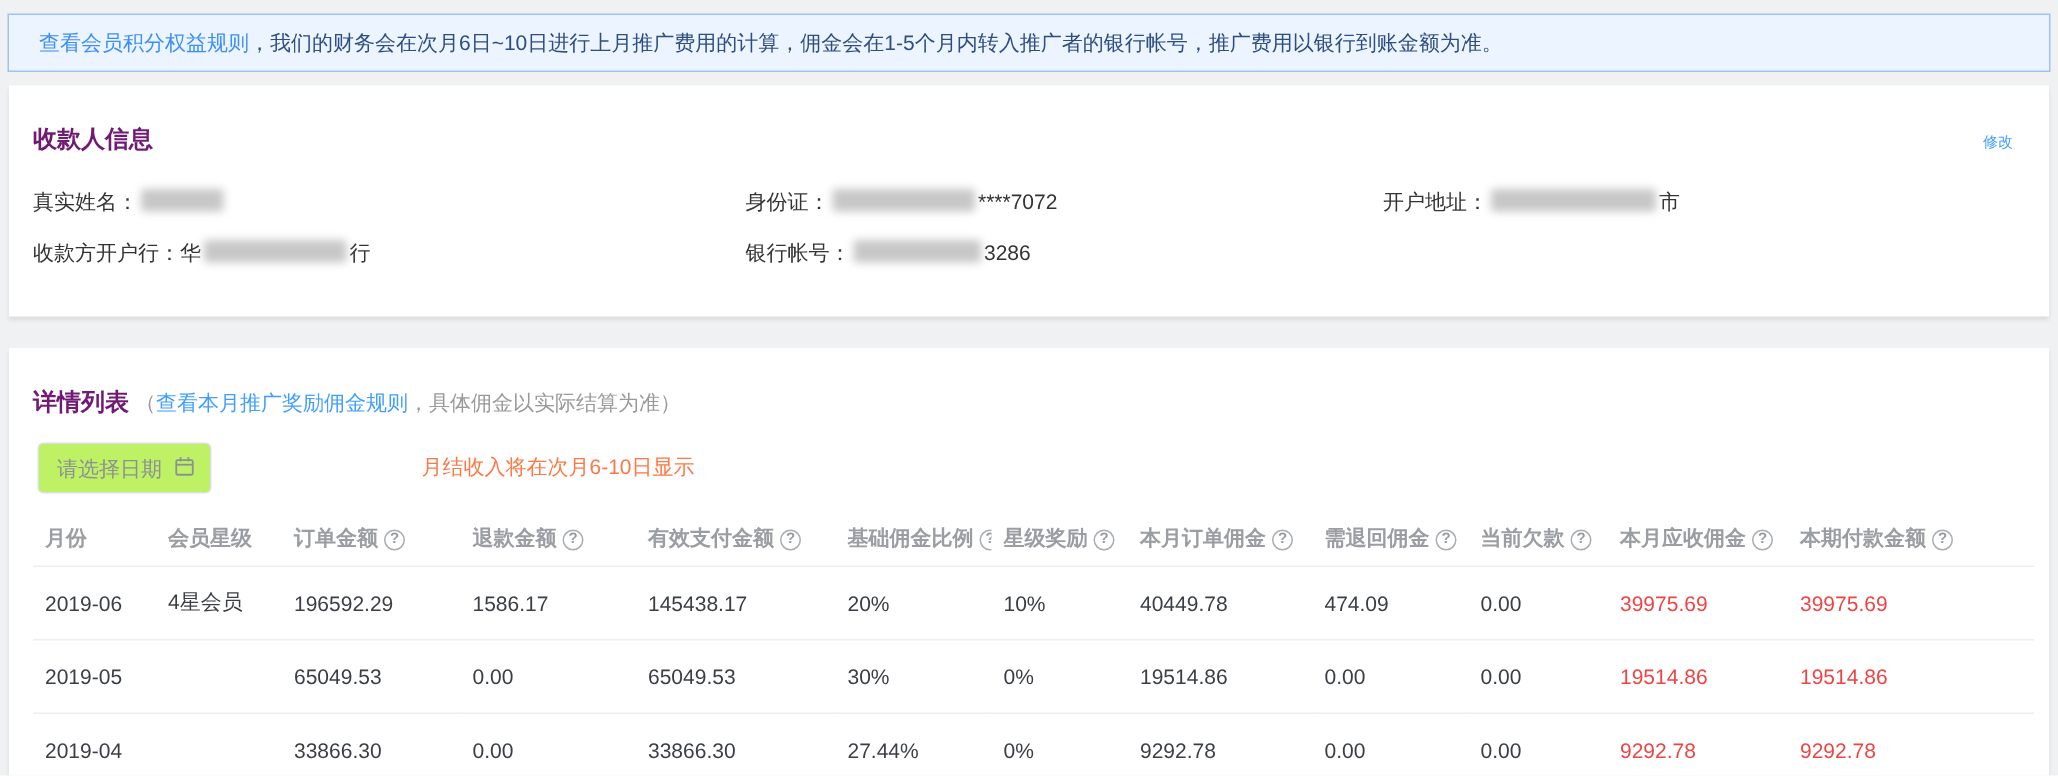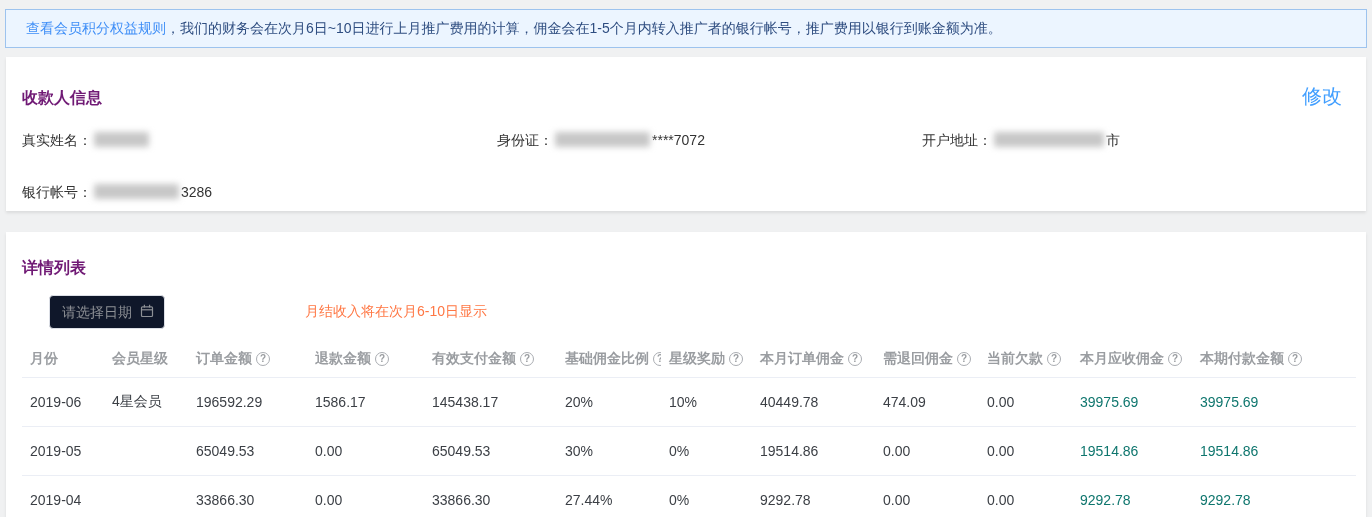--- a/index.html
+++ b/index.html
@@ -26,41 +26,41 @@
     margin:0 6px; background:#fff;
     box-shadow:0 2px 3px rgba(0,0,0,0.09);
     padding:0 10px;
   }
   .card.payee { margin-top:9px; height:154px; }
   .card.details { margin-top:21px; height:293px; }
 
   
   .card-head { display:flex; justify-content:space-between; align-items:baseline; padding:26px 6px 0 6px; }
   .card-title { font-size:16px; font-weight:bold; color:#701a75; }
-  .edit-link { font-size:20px; margin-right:8px;margin-left:16px; }
+  .edit-link { font-size:10px; margin-right:8px;margin-left:16px; }
   .field-grid {
     display:grid; grid-template-columns:475px 425px 1fr;
-    row-gap:34px; margin-top:22px; padding-left:6px;
+    row-gap:16px; margin-top:22px; padding-left:6px;
   }
   .field { white-space:nowrap; }
   .redacted {
     display:inline-block; height:15px; border-radius:2px;
     background:#c7c7c7; filter:blur(3px);
     vertical-align:-2px; margin:0 2px;
   }
   .r-55{width:55px} .r-85{width:85px} .r-95{width:95px} .r-110{width:110px}
 
   
   .details-head { display:flex; align-items:baseline; padding:26px 6px 0 6px; }
   .details-note { color:#999; margin-left:4px; }
   .toolbar { display:flex; align-items:center; margin:16px 0 0 9px; }
   .date-picker {
     width:116px; height:34px; border:1px solid #dcdfe6; border-radius:4px;
     display:flex; align-items:center; justify-content:space-between;
-    padding:0 10px 0 12px; background:#0f172a; cursor:pointer;margin-left:24px;
+    padding:0 10px 0 12px; background:#bef264; cursor:pointer;
   }
   .date-picker input {
     border:none; outline:none; width:76px; font-size:14px;
     color:#666; background:transparent;
     font-family:"Liberation Sans","DejaVu Sans",sans-serif;
   }
   .date-picker input::placeholder { color:#8d9095; opacity:1; }
   .notice { color:#ff7744; margin-left:140px; }
 
   
@@ -70,21 +70,21 @@
     overflow:hidden; white-space:nowrap;
   }
   thead th { height:36px; color:#9a9da1; border-bottom:1px solid #ebeef5;font-weight:bold; }
   tbody td { height:49px; border-bottom:1px solid #ebeef5; color:#3b3f45; }
   .help-icon {
     display:inline-block; width:14px; height:14px; margin-left:4px;
     border:1px solid #aaadb2; border-radius:50%;
     font-size:10px; line-height:12px; text-align:center;
     color:#9a9da1; vertical-align:1px; cursor:pointer;
   }
-  td.blue-val { color:#0f766e; cursor:pointer; }
+  td.blue-val { color:#ef4444; cursor:pointer; }
   .cal-icon { display:inline-block; }
 </style>
 </head>
 <body>
 
 <div class="banner">
   <a>查看会员积分权益规则</a>
     <span>，我们的财务会在次月6日~10日进行上月推广费用的计算，佣金会在1-5个月内转入推广者的银行帐号，推广费用以银行到账金额为准。</span>
 </div>
 
@@ -97,29 +97,33 @@
     <div class="field">
       <span>真实姓名：</span><span class="redacted r-55"></span>
     </div>
     <div class="field">
       <span>身份证：</span><span class="redacted r-95"></span><span>****7072</span>
     </div>
     <div class="field">
       <span>开户地址：</span><span class="redacted r-110"></span><span>市</span>
     </div>
     <div class="field">
+      <span>收款方开户行：</span><span>华</span><span class="redacted r-95"></span><span>行</span>
+    </div>
+    <div class="field">
       <span>银行帐号：</span><span class="redacted r-85"></span><span>3286</span>
     </div>
     <div></div>
   </div>
 </div>
 
 <div class="card details">
   <div class="details-head">
     <span class="card-title">详情列表</span>
+    <span class="details-note"><span>（</span><a class="blue">查看本月推广奖励佣金规则</a><span>，具体佣金以实际结算为准）</span></span>
   </div>
 
   <div class="toolbar">
     <div class="date-picker">
       <input type="text" readonly="" placeholder="请选择日期" style="">
       <span class="cal-icon">
         <svg width="14" height="14" viewBox="0 0 14 14" fill="none" stroke="#8d9095" stroke-width="1.2">
           <rect x="1.5" y="2.8" width="11" height="9.7" rx="1"></rect>
           <line x1="1.5" y1="5.8" x2="12.5" y2="5.8"></line>
           <line x1="4.4" y1="0.8" x2="4.4" y2="3.6"></line>

